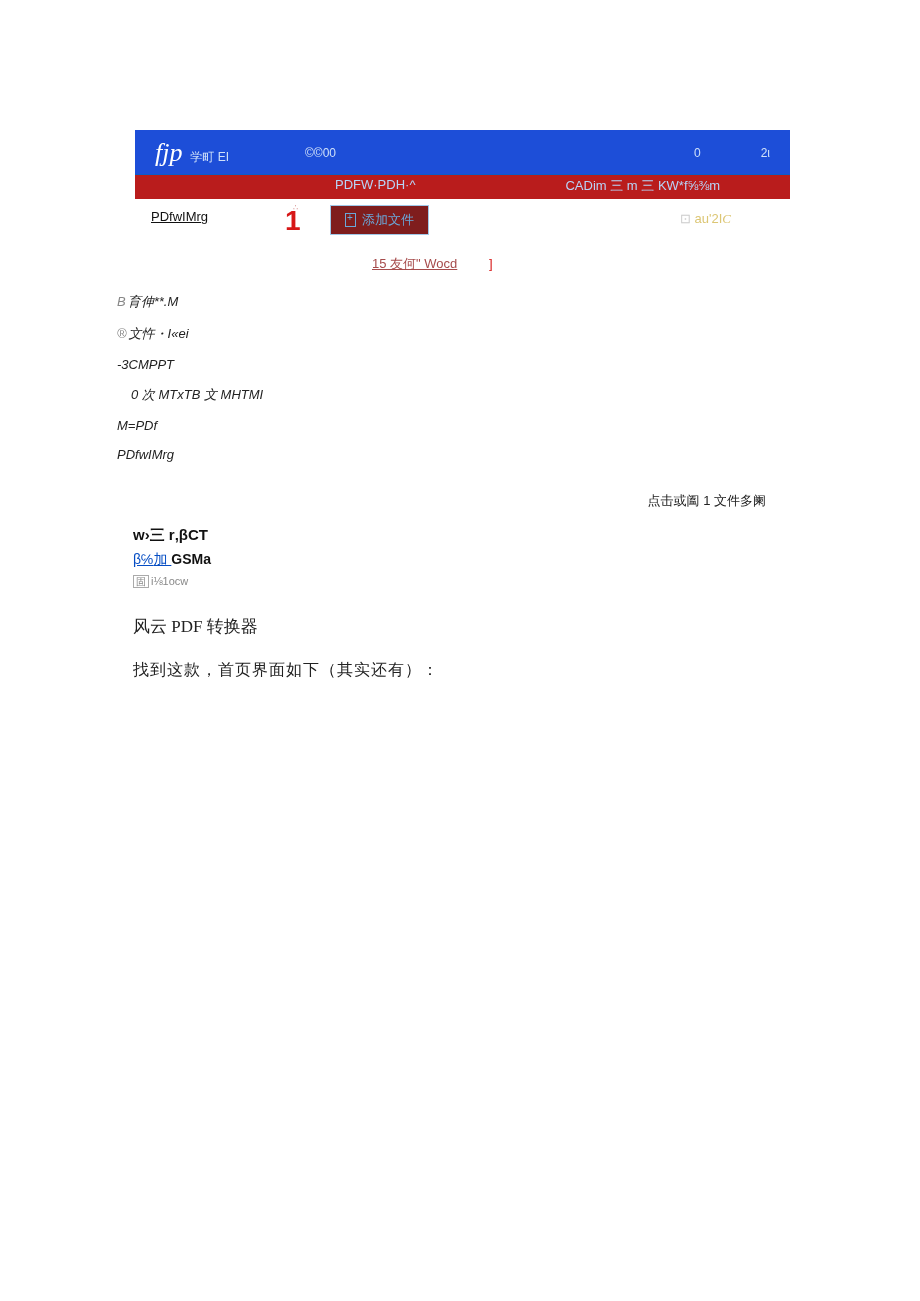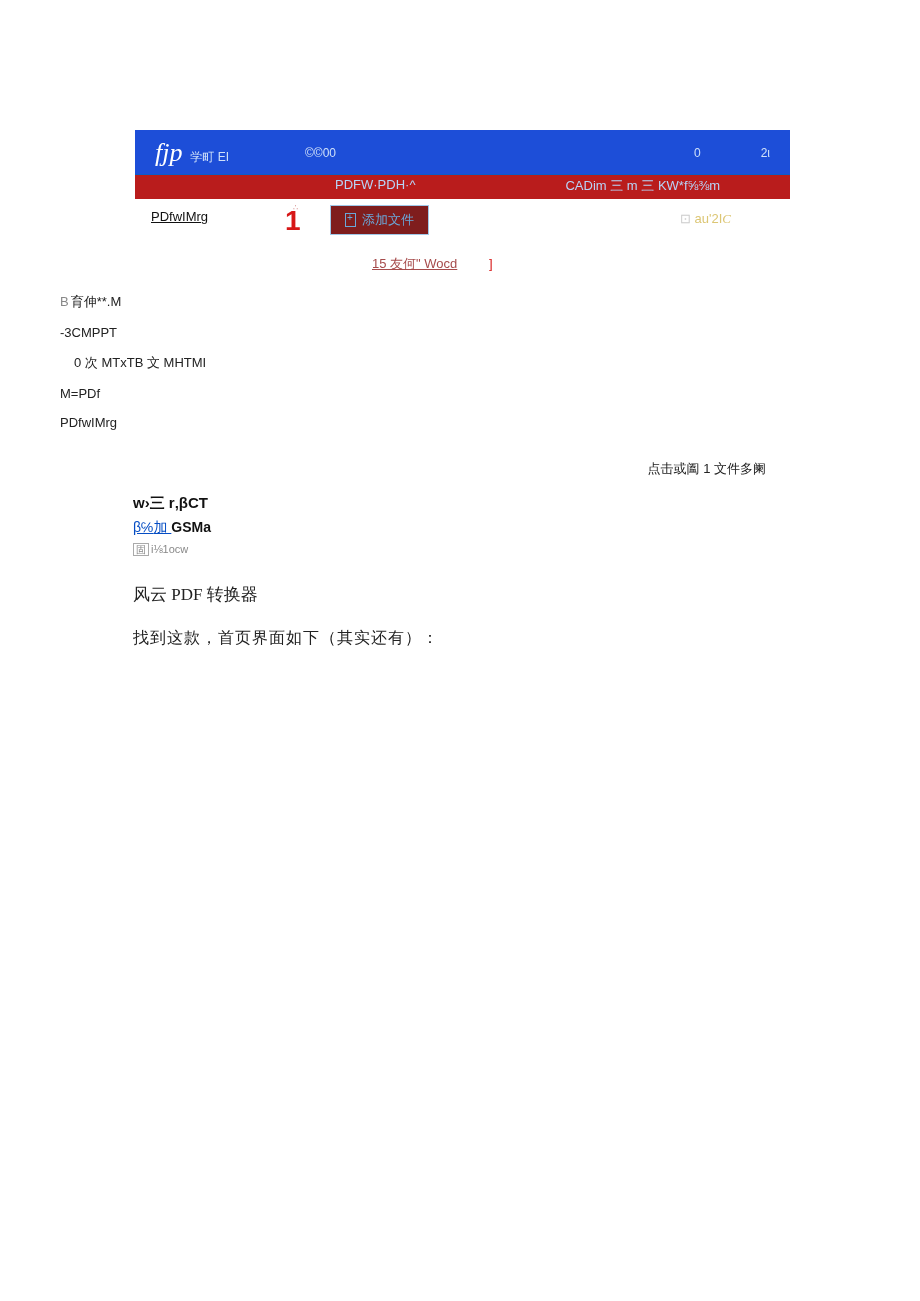--- a/index.html
+++ b/index.html
@@ -142,21 +142,22 @@
     }
     .subtext-link {
       color: #a64b4b;
       text-decoration: underline;
     }
     .subtext-bracket {
       color: #d71717;
       margin-left: 28px;
     }
     .sidebar-list {
-      margin: 20px 0 0 60px;
+      margin: 20px 0 0 117px;
+      font-style: italic;
     }
     .sidebar-item {
       margin: 14px 0;
       font-size: 13px;
       color: #222;
     }
     .sidebar-item .prefix {
       color: #888;
       margin-right: 2px;
     }
@@ -256,20 +257,23 @@
   <div class="subtext-row">
     <span class="subtext-link">15 友何" Wocd</span>
     <span class="subtext-bracket">]</span>
   </div>
 
   <div class="sidebar-list">
     <div class="sidebar-item">
       <span class="prefix">B</span><span>育伸**.M</span>
     </div>
     <div class="sidebar-item">
+      <span class="prefix">®</span><span>文忤・I«ei</span>
+    </div>
+    <div class="sidebar-item">
       <span>-3CMPPT</span>
     </div>
     <div class="sidebar-item indent">
       <span>0 次 MTxTB 文 MHTMI</span>
     </div>
     <div class="sidebar-item">
       <span>M=PDf</span>
     </div>
     <div class="sidebar-item">
       <span>PDfwIMrg</span>

